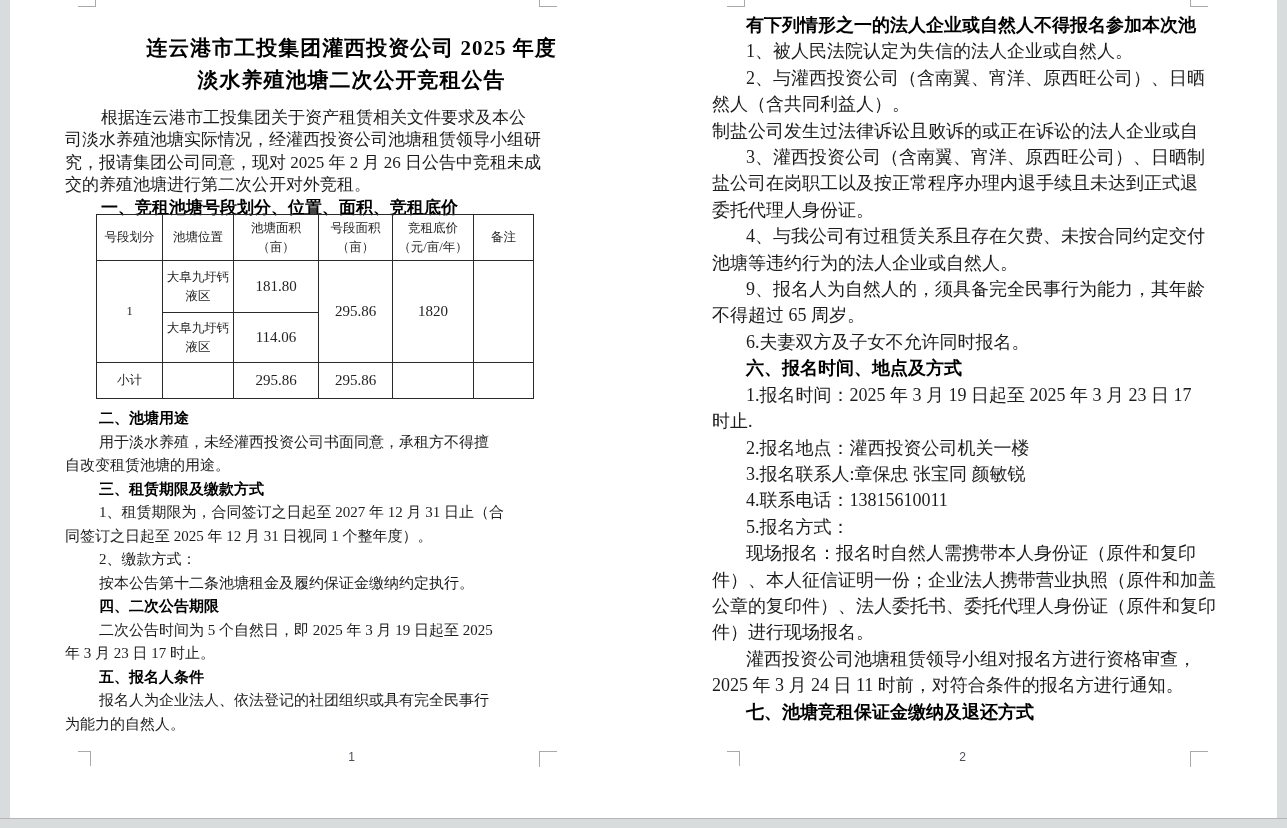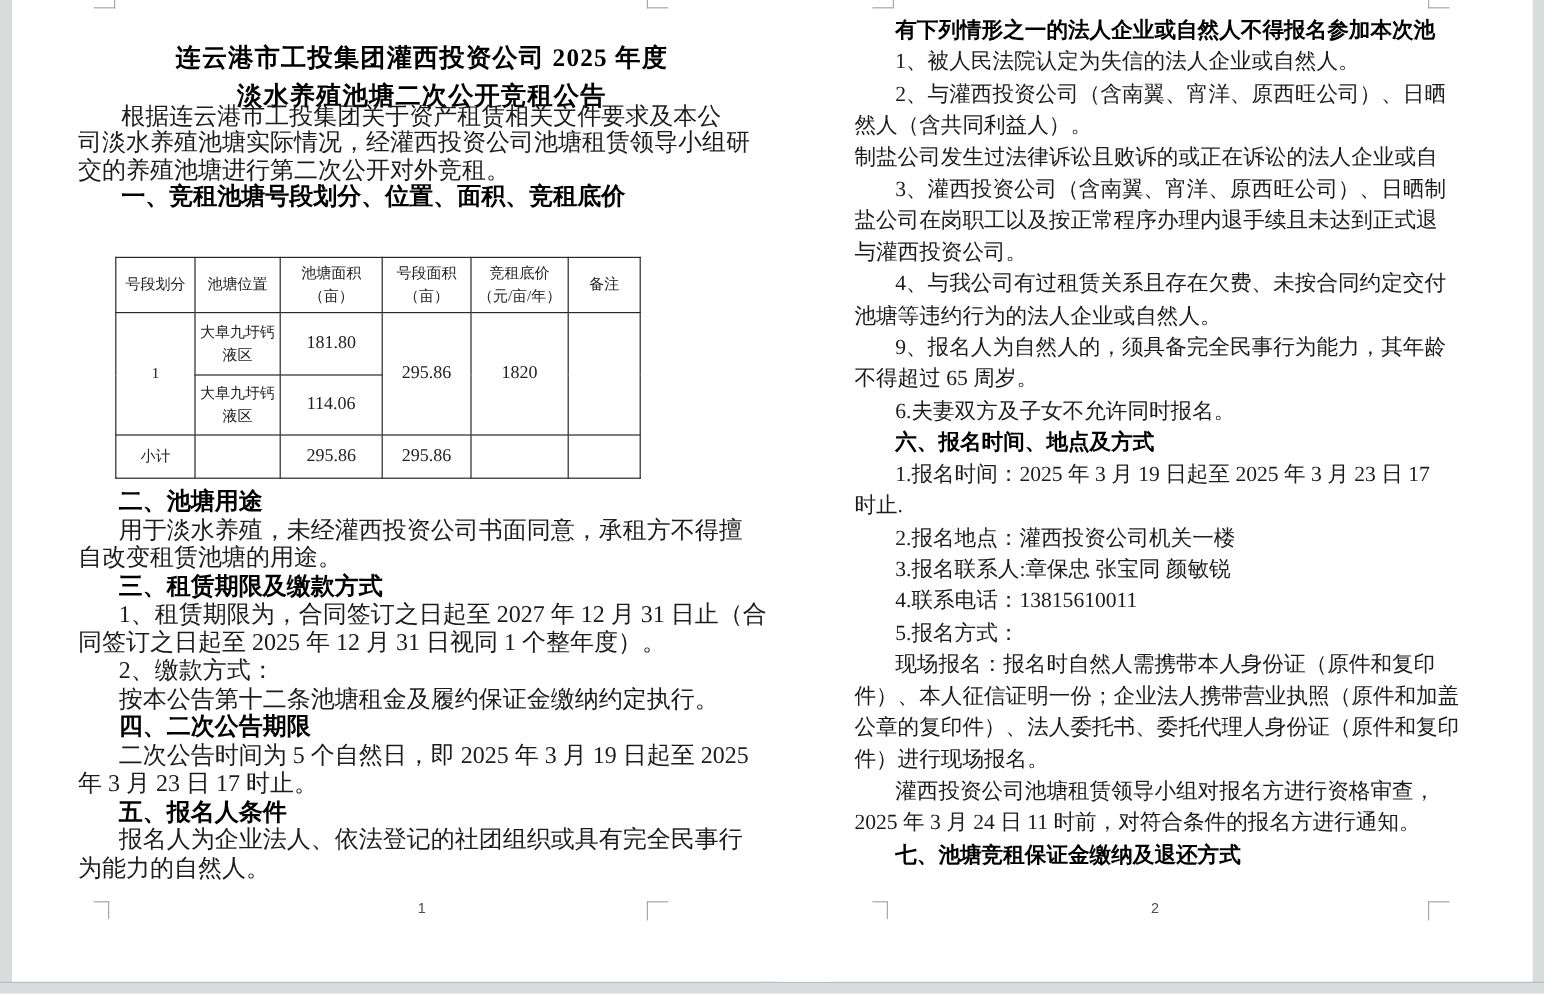--- a/index.html
+++ b/index.html
@@ -22,32 +22,32 @@
   .cm-bl { border-right:1px solid #a9a9a9; border-top:1px solid #a9a9a9; }
   .cm-br { border-left:1px solid #a9a9a9;  border-top:1px solid #a9a9a9; }
 
   .title { position:absolute; left:40px; right:40px; text-align:center;
            font-weight:bold; font-size:21px; color:#000; letter-spacing:1px; }
   #t1 { top:34px; } #t2 { top:66px; }
 
   .ln { white-space:nowrap; }
   .b  { font-weight:bold; color:#000; }
 
-  #p1-intro { position:absolute; left:55px; top:86px; width:525px;
-              font-size:20px; line-height:22.4px; }
+  #p1-intro { position:absolute; left:55px; top:107px; width:525px;
+              font-size:17px; line-height:22.4px; }
   #p1-intro .ind { padding-left:36px; }
 
   #p1-table { position:absolute; left:86px; top:214px; border-collapse:collapse; }
   #p1-table td { border:1px solid #2a2a2a; text-align:center; vertical-align:middle;
                  font-size:12.5px; line-height:1.45; padding:2px 3px; color:#222; }
   #p1-table .num { font-family:Liberation Serif, serif; font-size:15px; }
   .rh { height:46px; } .r1 { height:52px; } .r2 { height:50px; } .r3 { height:36px; }
 
   #p1-after { position:absolute; left:55px; top:407px; width:525px;
-              font-size:20px; line-height:23.5px; }
+              font-size:15px; line-height:23.5px; }
   #p1-after .ind { padding-left:34px; }
 
   #p2-body { position:absolute; left:64px; top:12px; width:500px;
              font-size:18px; line-height:26.4px; }
   #p2-body .ind { padding-left:34px; }
 
   .pageno { position:absolute; left:0; right:0; top:750px; text-align:center;
             font-size:12px; color:#4a4f56; font-family:"Liberation Sans","DejaVu Sans",sans-serif; }
 </style>
 </head>
@@ -63,20 +63,21 @@
   <div class="cm cm-tr" style="left:529px;top:0;width:18px;height:7px"></div>
   <div class="cm cm-bl" style="left:68px;top:751px;width:13px;height:15px"></div>
   <div class="cm cm-br" style="left:529px;top:751px;width:18px;height:16px"></div>
 
   <div class="title" id="t1">连云港市工投集团灌西投资公司 2025 年度</div>
   <div class="title" id="t2">淡水养殖池塘二次公开竞租公告</div>
 
   <div id="p1-intro">
     <div class="ln ind">根据连云港市工投集团关于资产租赁相关文件要求及本公</div>
     <div class="ln">司淡水养殖池塘实际情况，经灌西投资公司池塘租赁领导小组研</div>
+    <div class="ln">究，报请集团公司同意，现对 2025 年 2 月 26 日公告中竞租未成</div>
     <div class="ln">交的养殖池塘进行第二次公开对外竞租。</div>
     <div class="ln ind b">一、竞租池塘号段划分、位置、面积、竞租底价</div>
   </div>
 
   <table id="p1-table">
     <colgroup>
       <col style="width:66px">
         <col style="width:71px">
         <col style="width:85px">
       <col style="width:74px">
@@ -142,21 +143,21 @@
   <div class="cm cm-br" style="left:542px;top:751px;width:18px;height:16px"></div>
 
   <div id="p2-body">
     <div class="ln ind b">有下列情形之一的法人企业或自然人不得报名参加本次池</div>
     <div class="ln ind">1、被人民法院认定为失信的法人企业或自然人。</div>
     <div class="ln ind">2、与灌西投资公司（含南翼、宵洋、原西旺公司）、日晒</div>
     <div class="ln">然人（含共同利益人）。</div>
     <div class="ln">制盐公司发生过法律诉讼且败诉的或正在诉讼的法人企业或自</div>
     <div class="ln ind">3、灌西投资公司（含南翼、宵洋、原西旺公司）、日晒制</div>
     <div class="ln">盐公司在岗职工以及按正常程序办理内退手续且未达到正式退</div>
-    <div class="ln">与灌西投资公司。</div>
+    <div class="ln">委托代理人身份证。</div>
     <div class="ln ind">4、与我公司有过租赁关系且存在欠费、未按合同约定交付</div>
     <div class="ln">池塘等违约行为的法人企业或自然人。</div>
     <div class="ln ind">9、报名人为自然人的，须具备完全民事行为能力，其年龄</div>
     <div class="ln">不得超过 65 周岁。</div>
     <div class="ln ind">6.夫妻双方及子女不允许同时报名。</div>
     <div class="ln ind b">六、报名时间、地点及方式</div>
     <div class="ln ind">1.报名时间：2025 年 3 月 19 日起至 2025 年 3 月 23 日 17</div>
     <div class="ln">时止.</div>
     <div class="ln ind">2.报名地点：灌西投资公司机关一楼</div>
     <div class="ln ind">3.报名联系人:章保忠 张宝同 颜敏锐</div>

